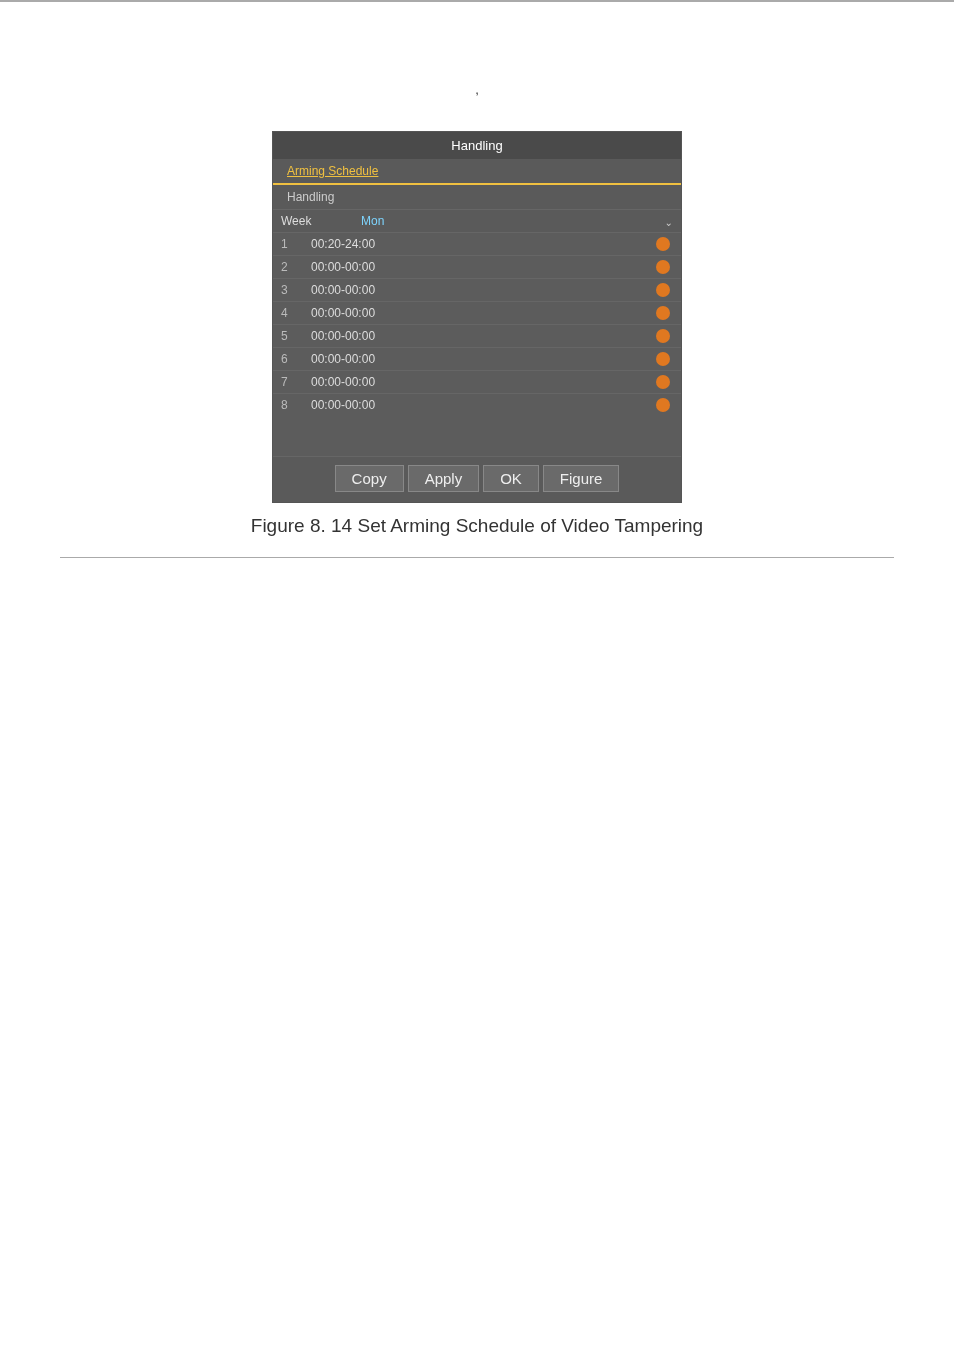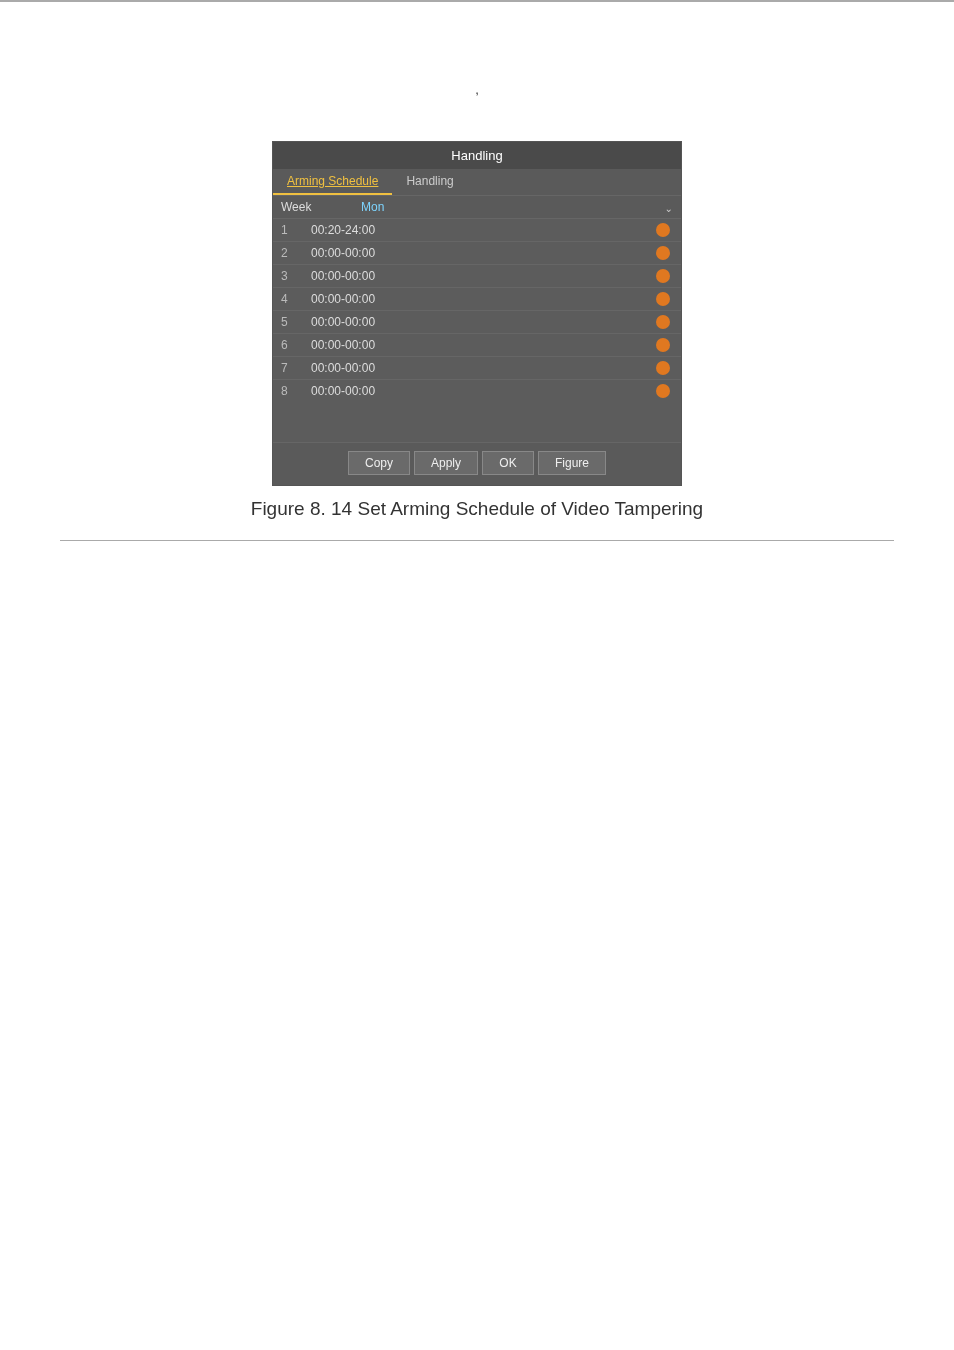--- a/index.html
+++ b/index.html
@@ -29,40 +29,40 @@
     .comma-separator {
       text-align: center;
       font-size: 13px;
       color: #333;
       margin-bottom: 20px;
     }
     .dialog-wrapper {
       display: flex;
       flex-direction: column;
       align-items: center;
-      margin-top: 10px;
     }
     .dialog {
       width: 410px;
       background: #4a4a4a;
       border: 1px solid #555;
       font-size: 12px;
     }
     .dialog-title-bar {
       background: #4a4a4a;
       color: #fff;
       text-align: center;
       padding: 6px 0;
       font-size: 13px;
       font-weight: normal;
     }
     .dialog-tabs {
       display: flex;
       background: #5a5a5a;
       border-bottom: 1px solid #666;
+      flex-direction: column;
     }
     .dialog-tab {
       padding: 5px 14px;
       color: #ccc;
       font-size: 12px;
       cursor: pointer;
     }
     .dialog-tab.active {
       color: #f0c040;
       text-decoration: underline;
@@ -133,25 +133,25 @@
       padding: 8px 0 10px 0;
       gap: 0;
       background: #5a5a5a;
       border-top: 1px solid #666;
     }
     .footer-btn {
       padding: 4px 16px;
       background: #6a6a6a;
       border: 1px solid #888;
       color: #eee;
-      font-size: 12px;
+      font-size: 15px;
       cursor: pointer;
       margin: 0 2px;
       min-width: 52px;
-      text-align: center;
+      text-align: right;
     }
     .figure-caption {
       margin-top: 12px;
       font-size: 19px;
       color: #333;
       text-align: center;
     }
     .bottom-border {
       width: 100%;
       height: 1px;

